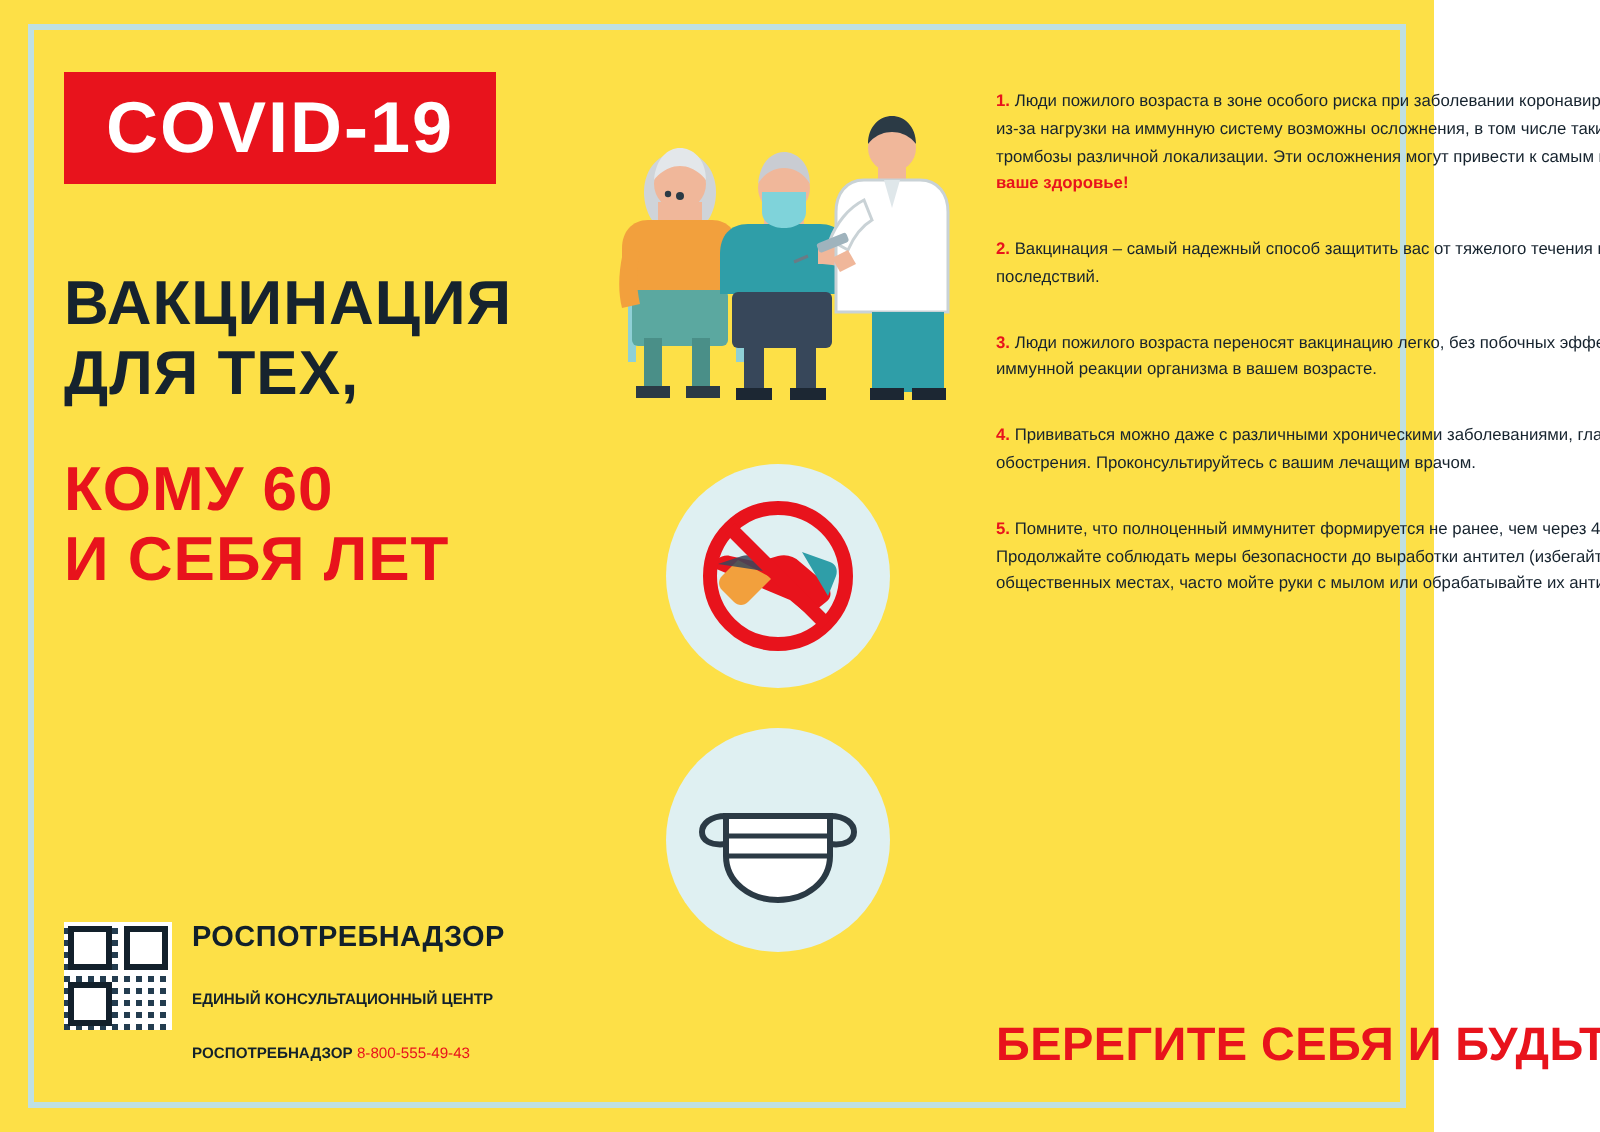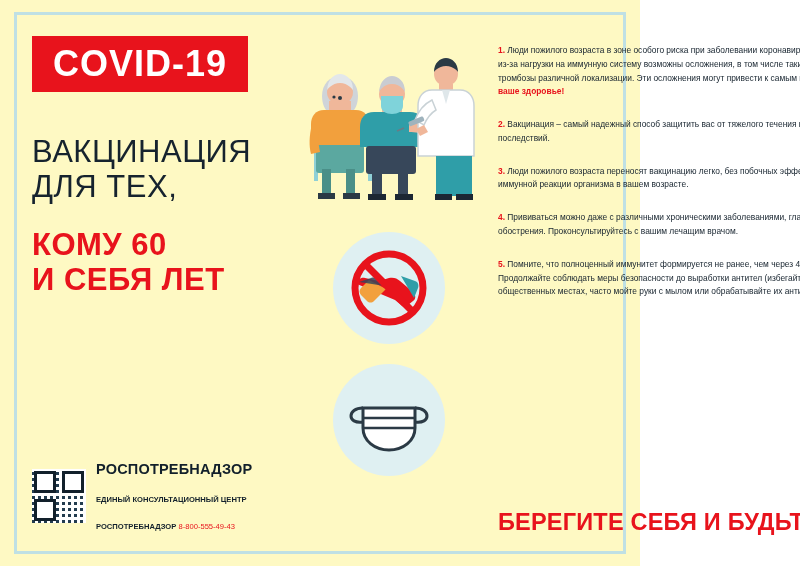--- a/index.html
+++ b/index.html
@@ -8,23 +8,23 @@
     background: #ffffff;
   }
   body {
     width: 800px;
     height: 566px;
     font-family: "Liberation Sans", sans-serif;
     overflow: hidden;
   }
   .poster {
     position: relative;
-    width: 640px;
+    width: 717px;
     height: 566px;
-    background: #fef9c3;
+    background: #fde047;
     box-sizing: border-box;
     padding: 18px 20px;
   }
   .frame {
     position: absolute;
     left: 14px;
     top: 12px;
     right: 14px;
     bottom: 12px;
     border: 3px solid #bfe0e4;
@@ -60,39 +60,39 @@
     color: #ffffff;
     font-size: 36px;
     font-weight: bold;
     letter-spacing: 1px;
     font-family: "Liberation Sans", sans-serif;
     line-height: 1;
   }
   .head-line1, .head-line2 {
     color: #16232e;
     font-size: 31px;
-    font-weight: normal;
+    font-weight: bold;
     line-height: 1.14;
     letter-spacing: 0.5px;
   }
   .head-line1 { margin-top: 42px; }
   .head-line2 { margin-top: 0px; }
   .head-red1, .head-red2 {
     color: #e8131c;
     font-size: 31px;
     font-weight: bold;
     line-height: 1.14;
     letter-spacing: 0.5px;
   }
   .head-red1 { margin-top: 22px; }
 
   .logo-block {
     margin-top: auto;
     display: flex;
-    align-items: center;
+    align-items: flex-start;
     gap: 10px;
     padding-bottom: 6px;
   }
   .qr {
     width: 54px;
     height: 54px;
     flex: 0 0 54px;
     background:
       repeating-linear-gradient(90deg, #12202b 0 3px, #ffffff 3px 6px),
       repeating-linear-gradient(0deg, #12202b 0 3px, #ffffff 3px 6px);

